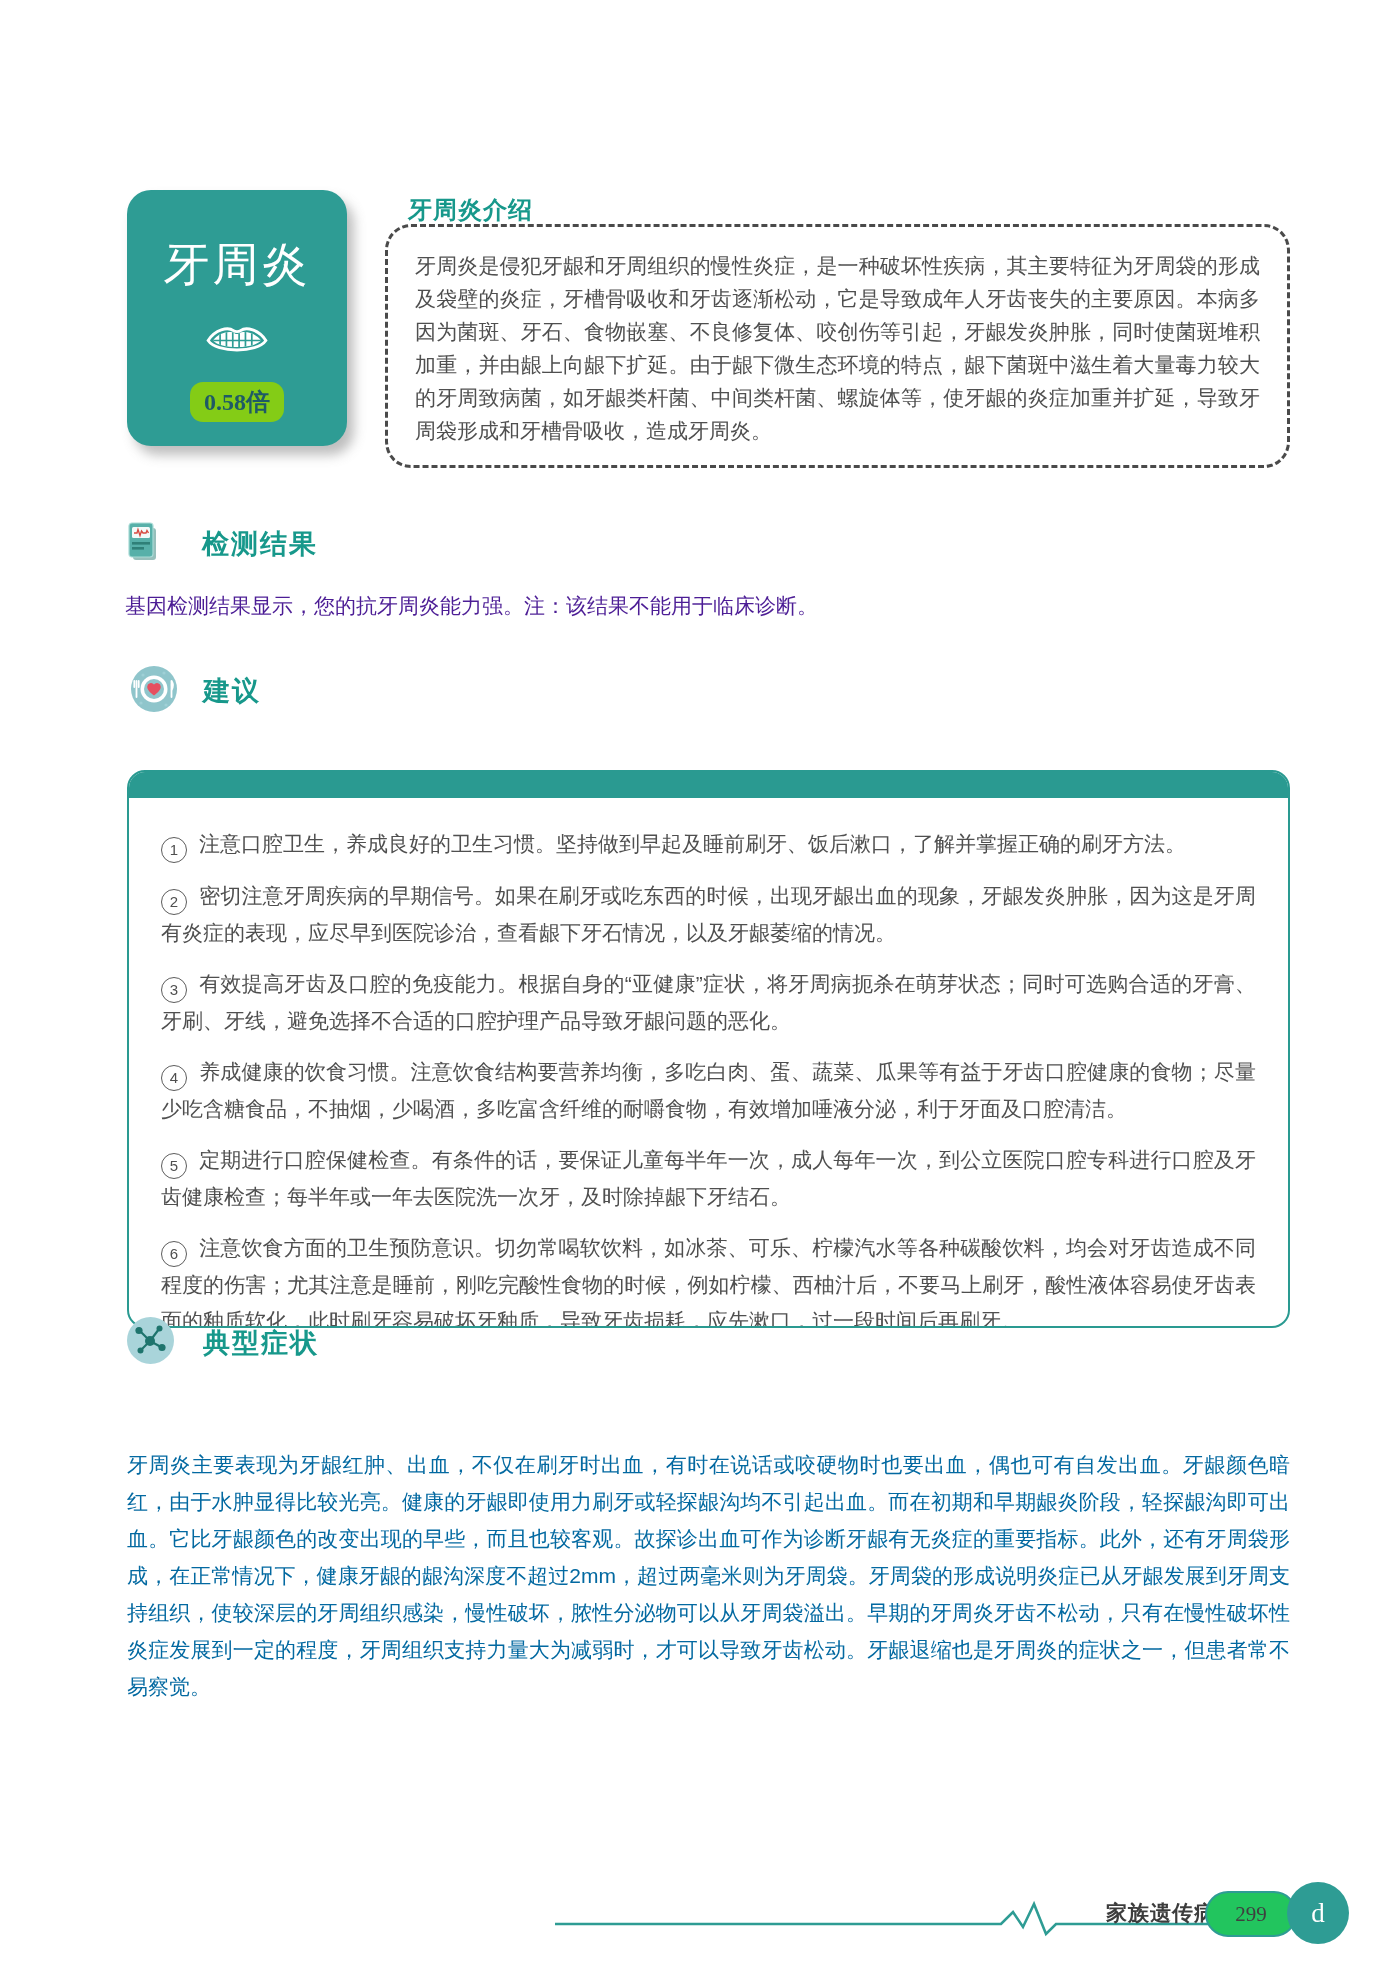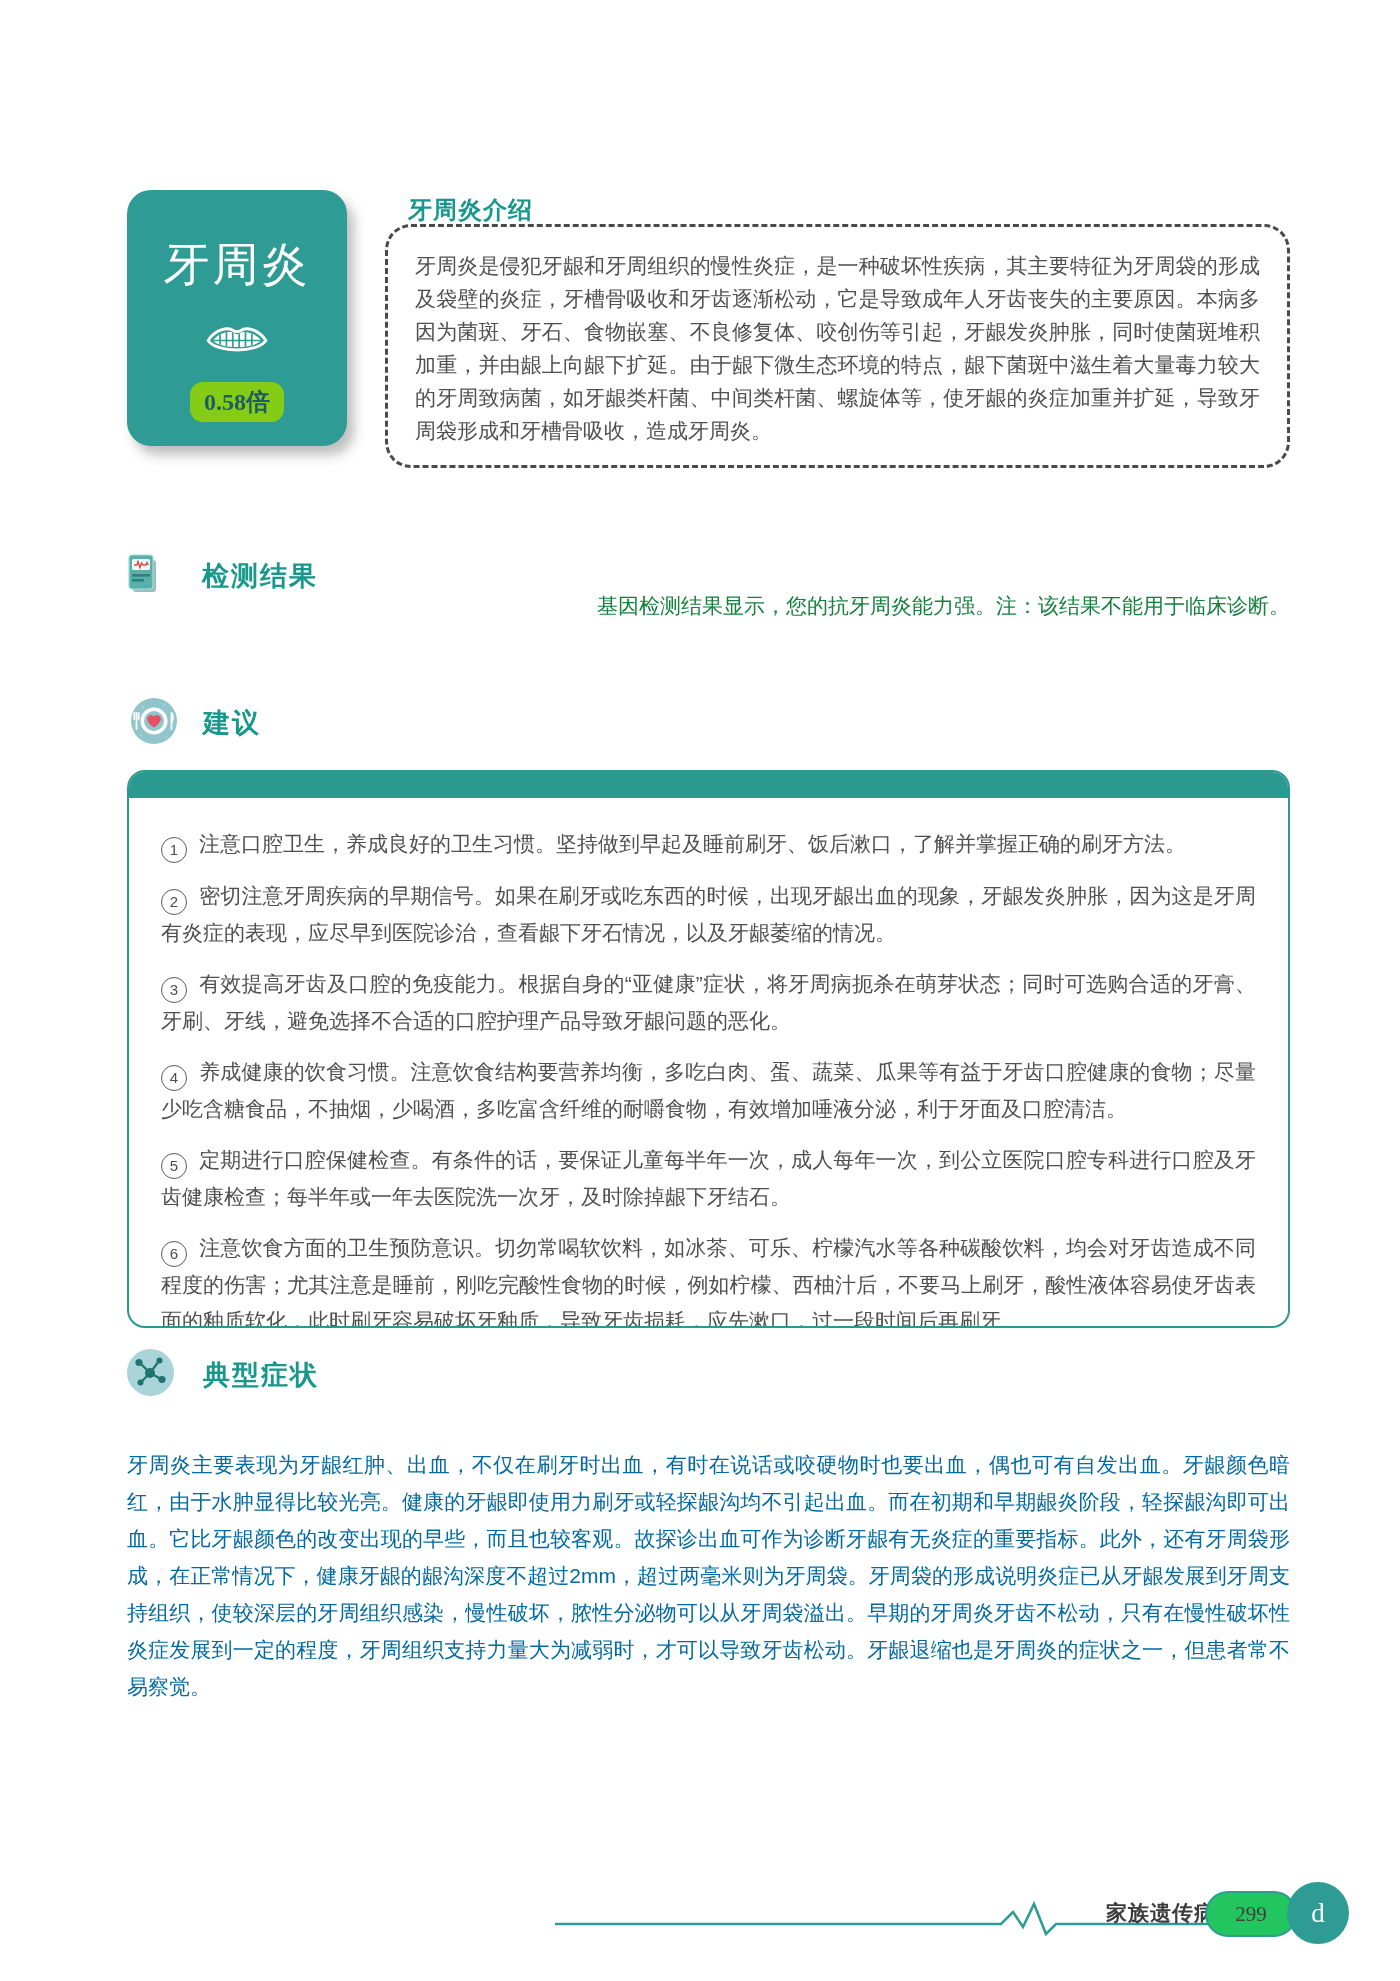--- a/index.html
+++ b/index.html
@@ -31,30 +31,30 @@
     color:#17988B; font-size:24px; font-weight:bold; letter-spacing:1px;
   }
   .intro-box {
     position:absolute; left:385px; top:224px; width:905px; height:244px;
     border:3px dashed #4a4a4a; border-radius:26px; box-sizing:border-box;
     padding:22px 27px;
   }
   .intro-text { font-size:21px; line-height:33px; text-align:justify; color:#4f4f4f; }
 
   
-  .section-header { position:absolute; display:flex; align-items:center;margin-top:32px; }
+  .section-header { position:absolute; display:flex; align-items:center; }
   .section-title { color:#17988B; font-size:27px; font-weight:bold; letter-spacing:2px; }
   .hdr-result { left:128px; top:522px; }
   .hdr-result .section-title { margin-left:44px; }
   .hdr-advice { left:131px; top:666px; }
   .hdr-advice .section-title { margin-left:26px; }
   .hdr-symptoms { left:127px; top:1317px; }
   .hdr-symptoms .section-title { margin-left:29px; }
 
-  .result-text { position:absolute; left:125px; top:592px; width:1165px; font-size:21px; color:#15803d;text-align:right; }
+  .result-text { position:absolute; left:125px; top:592px; width:1165px; font-size:21px; color:#4c1d95; }
 
   
   .advice-box {
     position:absolute; left:127px; top:770px; width:1163px; height:558px;
     box-sizing:border-box; border:2.5px solid #2a9a91; border-radius:18px;
     background:#ffffff; overflow:hidden;
   }
   .advice-strip {
     position:absolute; left:-2px; top:-2px; width:calc(100% + 4px); height:28px;
     background:#2a9a91; border-radius:16px 16px 0 0;

